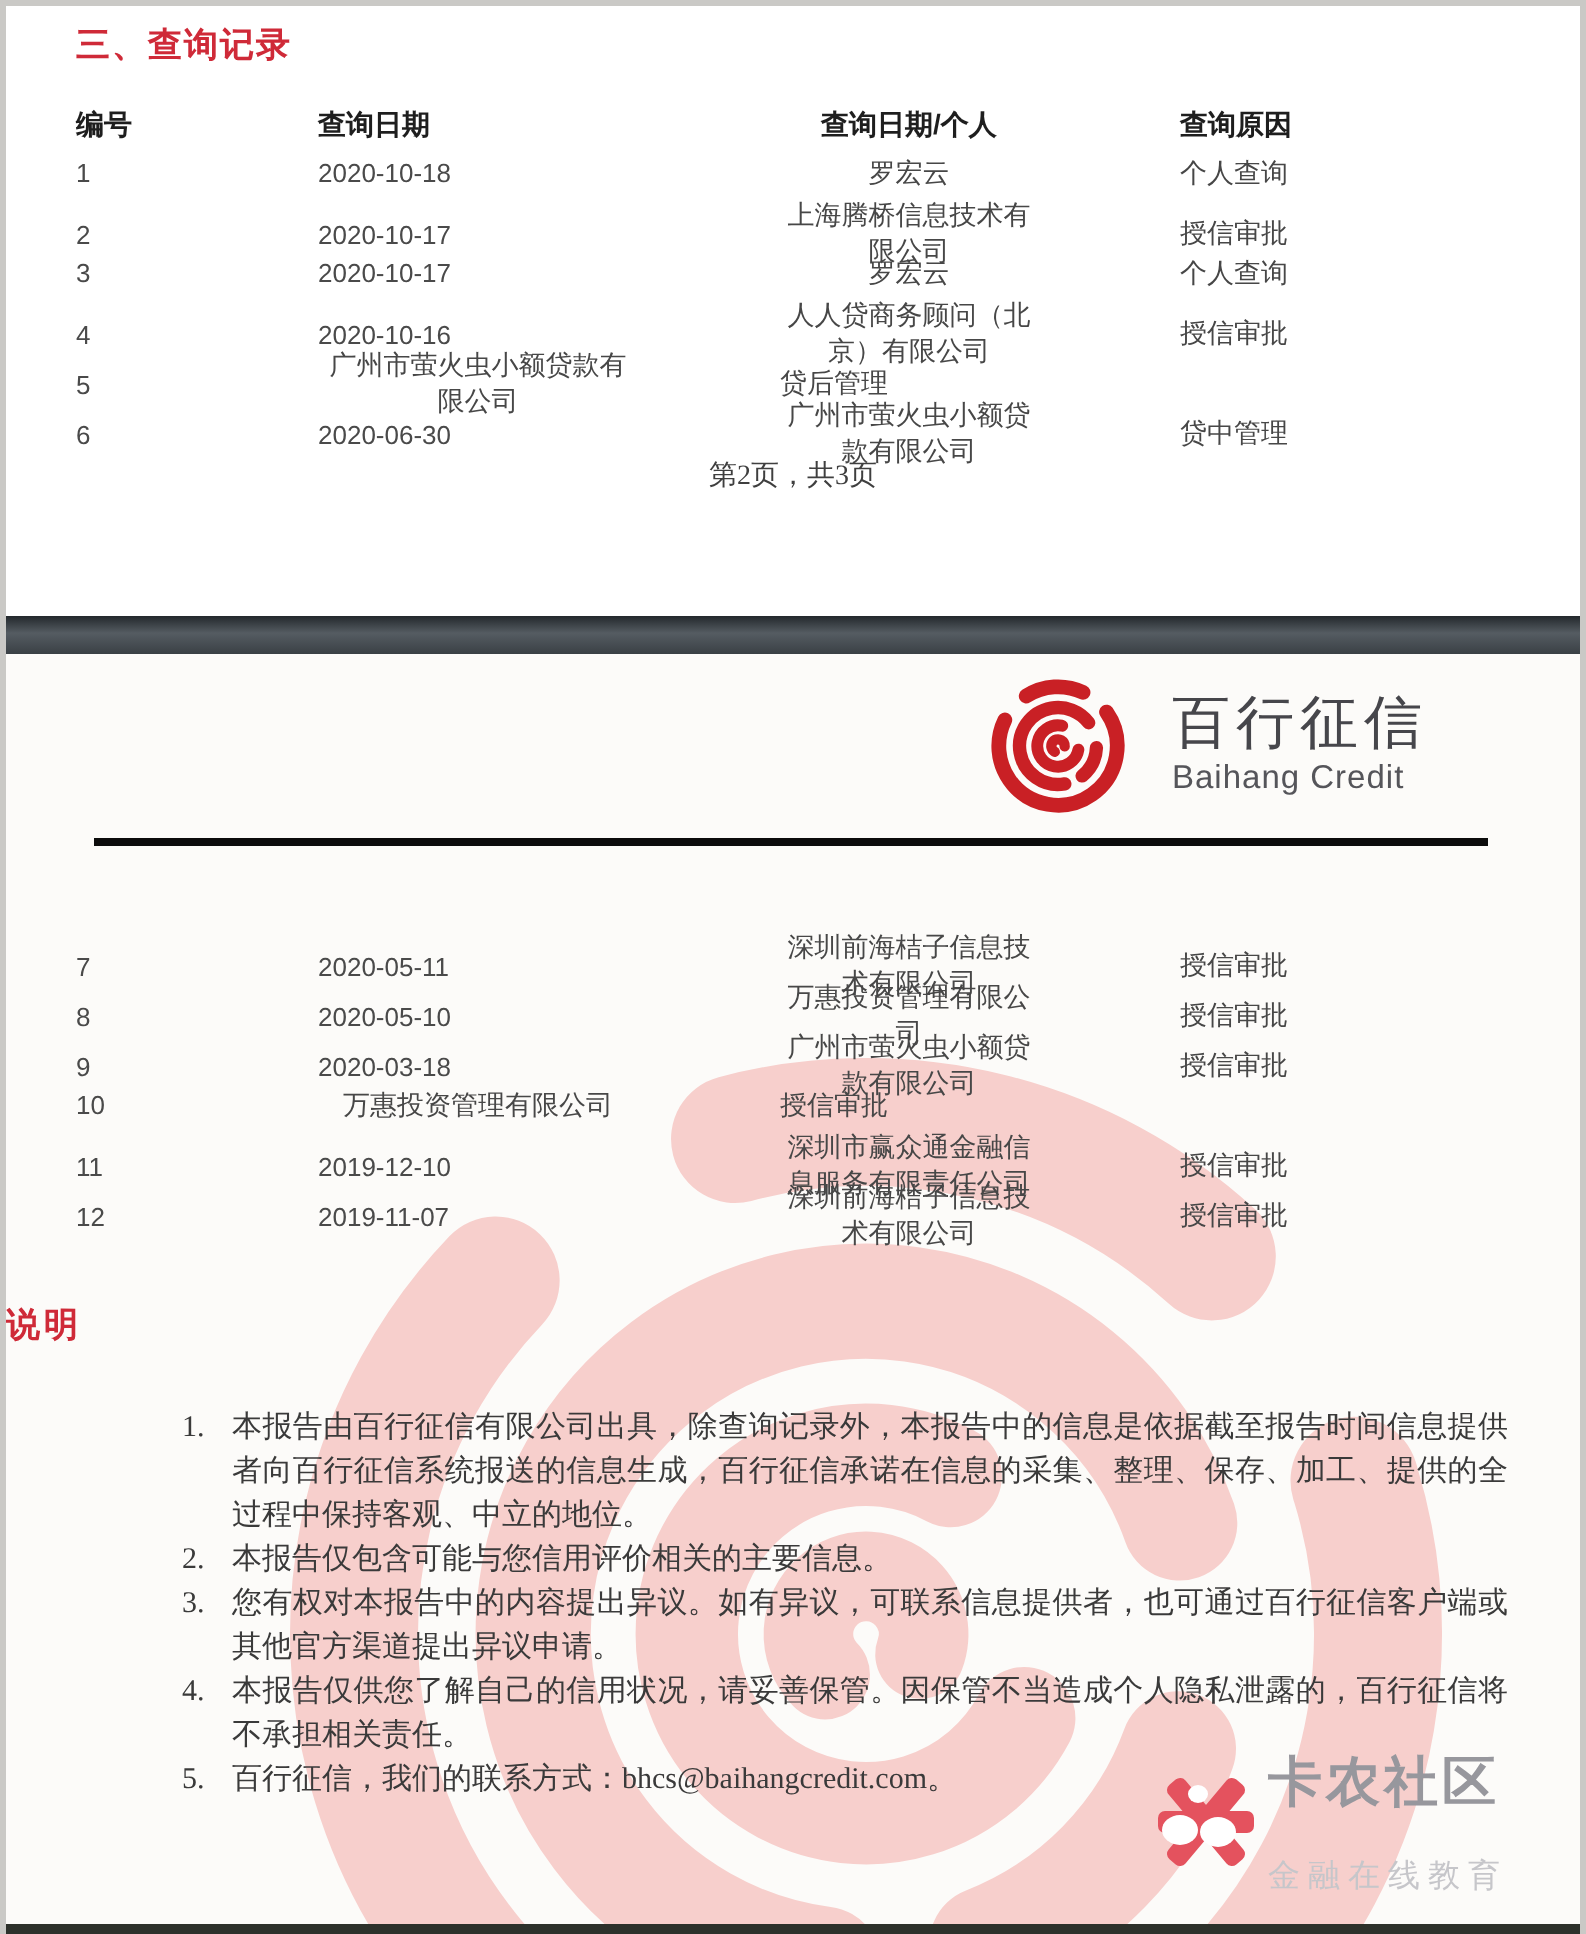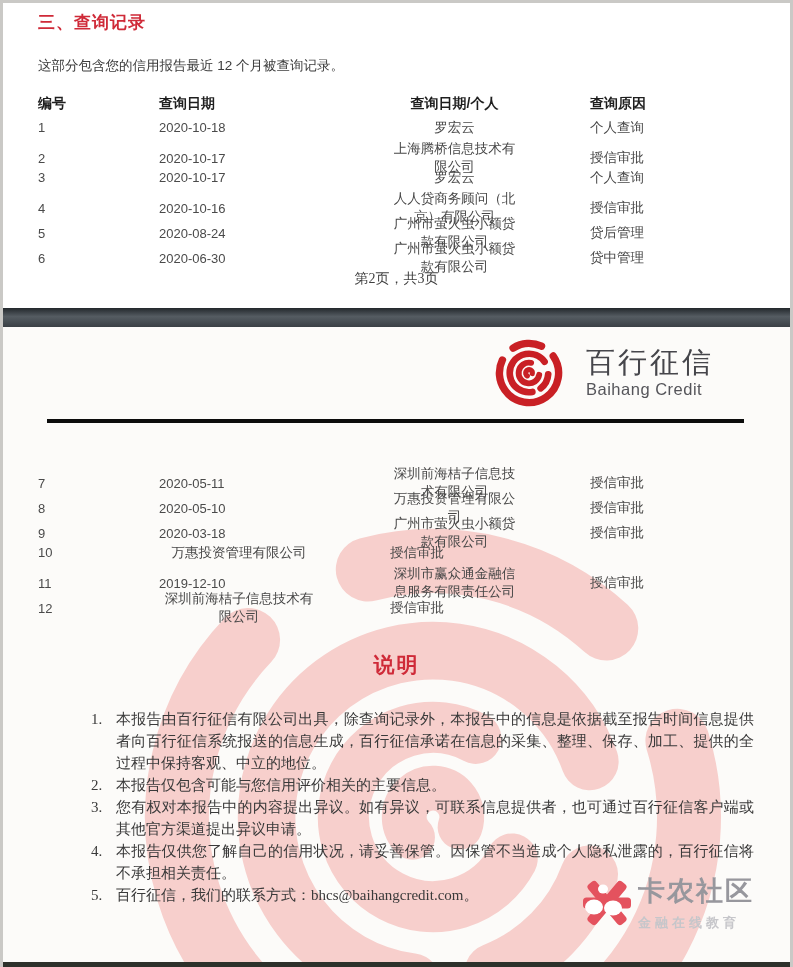--- a/index.html
+++ b/index.html
@@ -52,33 +52,33 @@
   .p2-content{position:relative;z-index:1;}
   .logo-row{display:flex;justify-content:flex-end;align-items:center;
     margin:8px 76px 0 0;height:76px;}
   .logo-mark{width:74px;height:74px;color:var(--logo_red);}
   .logo-names{margin-left:20px;font-family:"Liberation Sans","DejaVu Sans",sans-serif;}
   .brand-cn{font-size:29px;font-weight:500;color:#46464b;letter-spacing:3px;line-height:1.1;}
   .brand-en{font-size:16.5px;color:#55555a;margin-top:2px;letter-spacing:.5px;}
   .rule{height:4px;background:#0c0c0c;margin:8px 46px 0 44px;}
   .tbl2{margin-top:42px;}
   .notes-title{
-    margin-top:36px;text-align:center;font-size:21px;font-weight:bold;
+    margin-top:36px;text-align:left;font-size:17px;font-weight:bold;
     color:var(--accent_red);letter-spacing:2px;
   }
   .notes{margin:29px 36px 0 88px;list-style:none;}
   .note{display:flex;font-size:15px;line-height:22px;color:#3a3a3a;}
   .n-num{flex:none;width:25px;}
   .n-text{flex:1;text-align:justify;}
   
   .kanong{position:absolute;right:36px;top:546px;display:flex;align-items:center;z-index:2;}
   .kn-icon{width:50px;height:52px;}
   .kn-text{margin-left:6px;font-family:"Liberation Sans","DejaVu Sans",sans-serif;}
   .kn-name{font-size:27px;font-weight:bold;color:var(--brand_grey);letter-spacing:2px;}
-  .kn-tag{font-size:13px;color:#c6c6ca;letter-spacing:4px;margin-top:5px;font-weight:bold;}
+  .kn-tag{font-size:16px;color:#c6c6ca;letter-spacing:4px;margin-top:19px;}
   
   .bottom-bar{position:absolute;left:0;right:0;bottom:0;height:5px;background:#2d312b;}
 </style>
 </head>
 <body>
 
 <svg width="0" height="0" style="position:absolute">
   <defs>
     <g id="swirl" fill="none" stroke="currentColor" stroke-linecap="round">
       <circle cx="50" cy="50" r="40" stroke-width="10" stroke-dasharray="168 22 40 21" transform="rotate(-35 50 50)"></circle>
@@ -86,21 +86,20 @@
       <circle cx="50" cy="50" r="14" stroke-width="8" stroke-dasharray="66 22" transform="rotate(10 50 50)"></circle>
       <circle cx="50" cy="50" r="4.5" stroke-width="7" stroke-dasharray="19 9" transform="rotate(120 50 50)"></circle>
     </g>
   </defs>
 </svg>
 
 <div class="screen">
 
   <section class="page1">
     <h1 class="section-title">三、查询记录</h1>
-    <p class="intro">这部分包含您的信用报告最近 12 个月被查询记录。</p>
 
     <div class="tbl">
       <div class="t-head">
         <div class="c-no">编号</div>
         <div class="c-date">查询日期</div>
         <div class="c-org">查询日期/个人</div>
         <div class="c-reason">查询原因</div>
       </div>
       <div>
           <div class="t-row">
@@ -122,21 +121,20 @@
             <div class="c-reason">个人查询</div>
           </div>
           <div class="t-row">
             <div class="c-no">4</div>
             <div class="c-date">2020-10-16</div>
             <div class="c-org">人人贷商务顾问（北京）有限公司</div>
             <div class="c-reason">授信审批</div>
           </div>
           <div class="t-row">
             <div class="c-no">5</div>
-            <div class="c-date">2020-08-24</div>
             <div class="c-org">广州市萤火虫小额贷款有限公司</div>
             <div class="c-reason">贷后管理</div>
           </div>
           <div class="t-row">
             <div class="c-no">6</div>
             <div class="c-date">2020-06-30</div>
             <div class="c-org">广州市萤火虫小额贷款有限公司</div>
             <div class="c-reason">贷中管理</div>
           </div>
         </div>
@@ -193,20 +191,21 @@
               <div class="c-reason">授信审批</div>
             </div>
             <div class="t-row">
               <div class="c-no">11</div>
               <div class="c-date">2019-12-10</div>
               <div class="c-org">深圳市赢众通金融信息服务有限责任公司</div>
               <div class="c-reason">授信审批</div>
             </div>
             <div class="t-row">
               <div class="c-no">12</div>
+              <div class="c-date">2019-11-07</div>
               <div class="c-org">深圳前海桔子信息技术有限公司</div>
               <div class="c-reason">授信审批</div>
             </div>
           </div>
       </div>
 
       <h2 class="notes-title">说明</h2>
 
       <ol class="notes">
           <li class="note">

